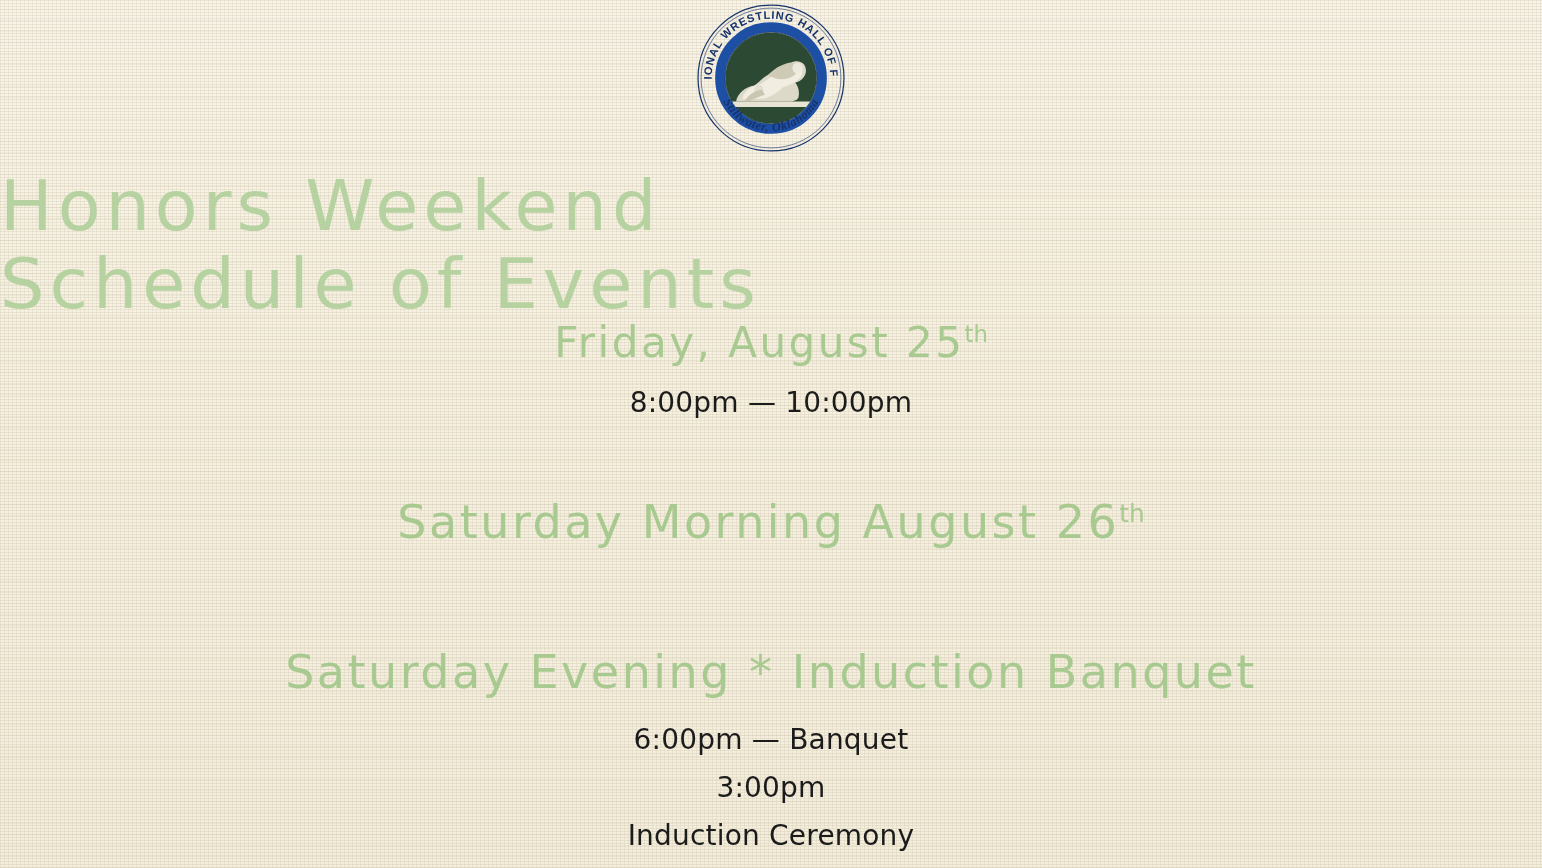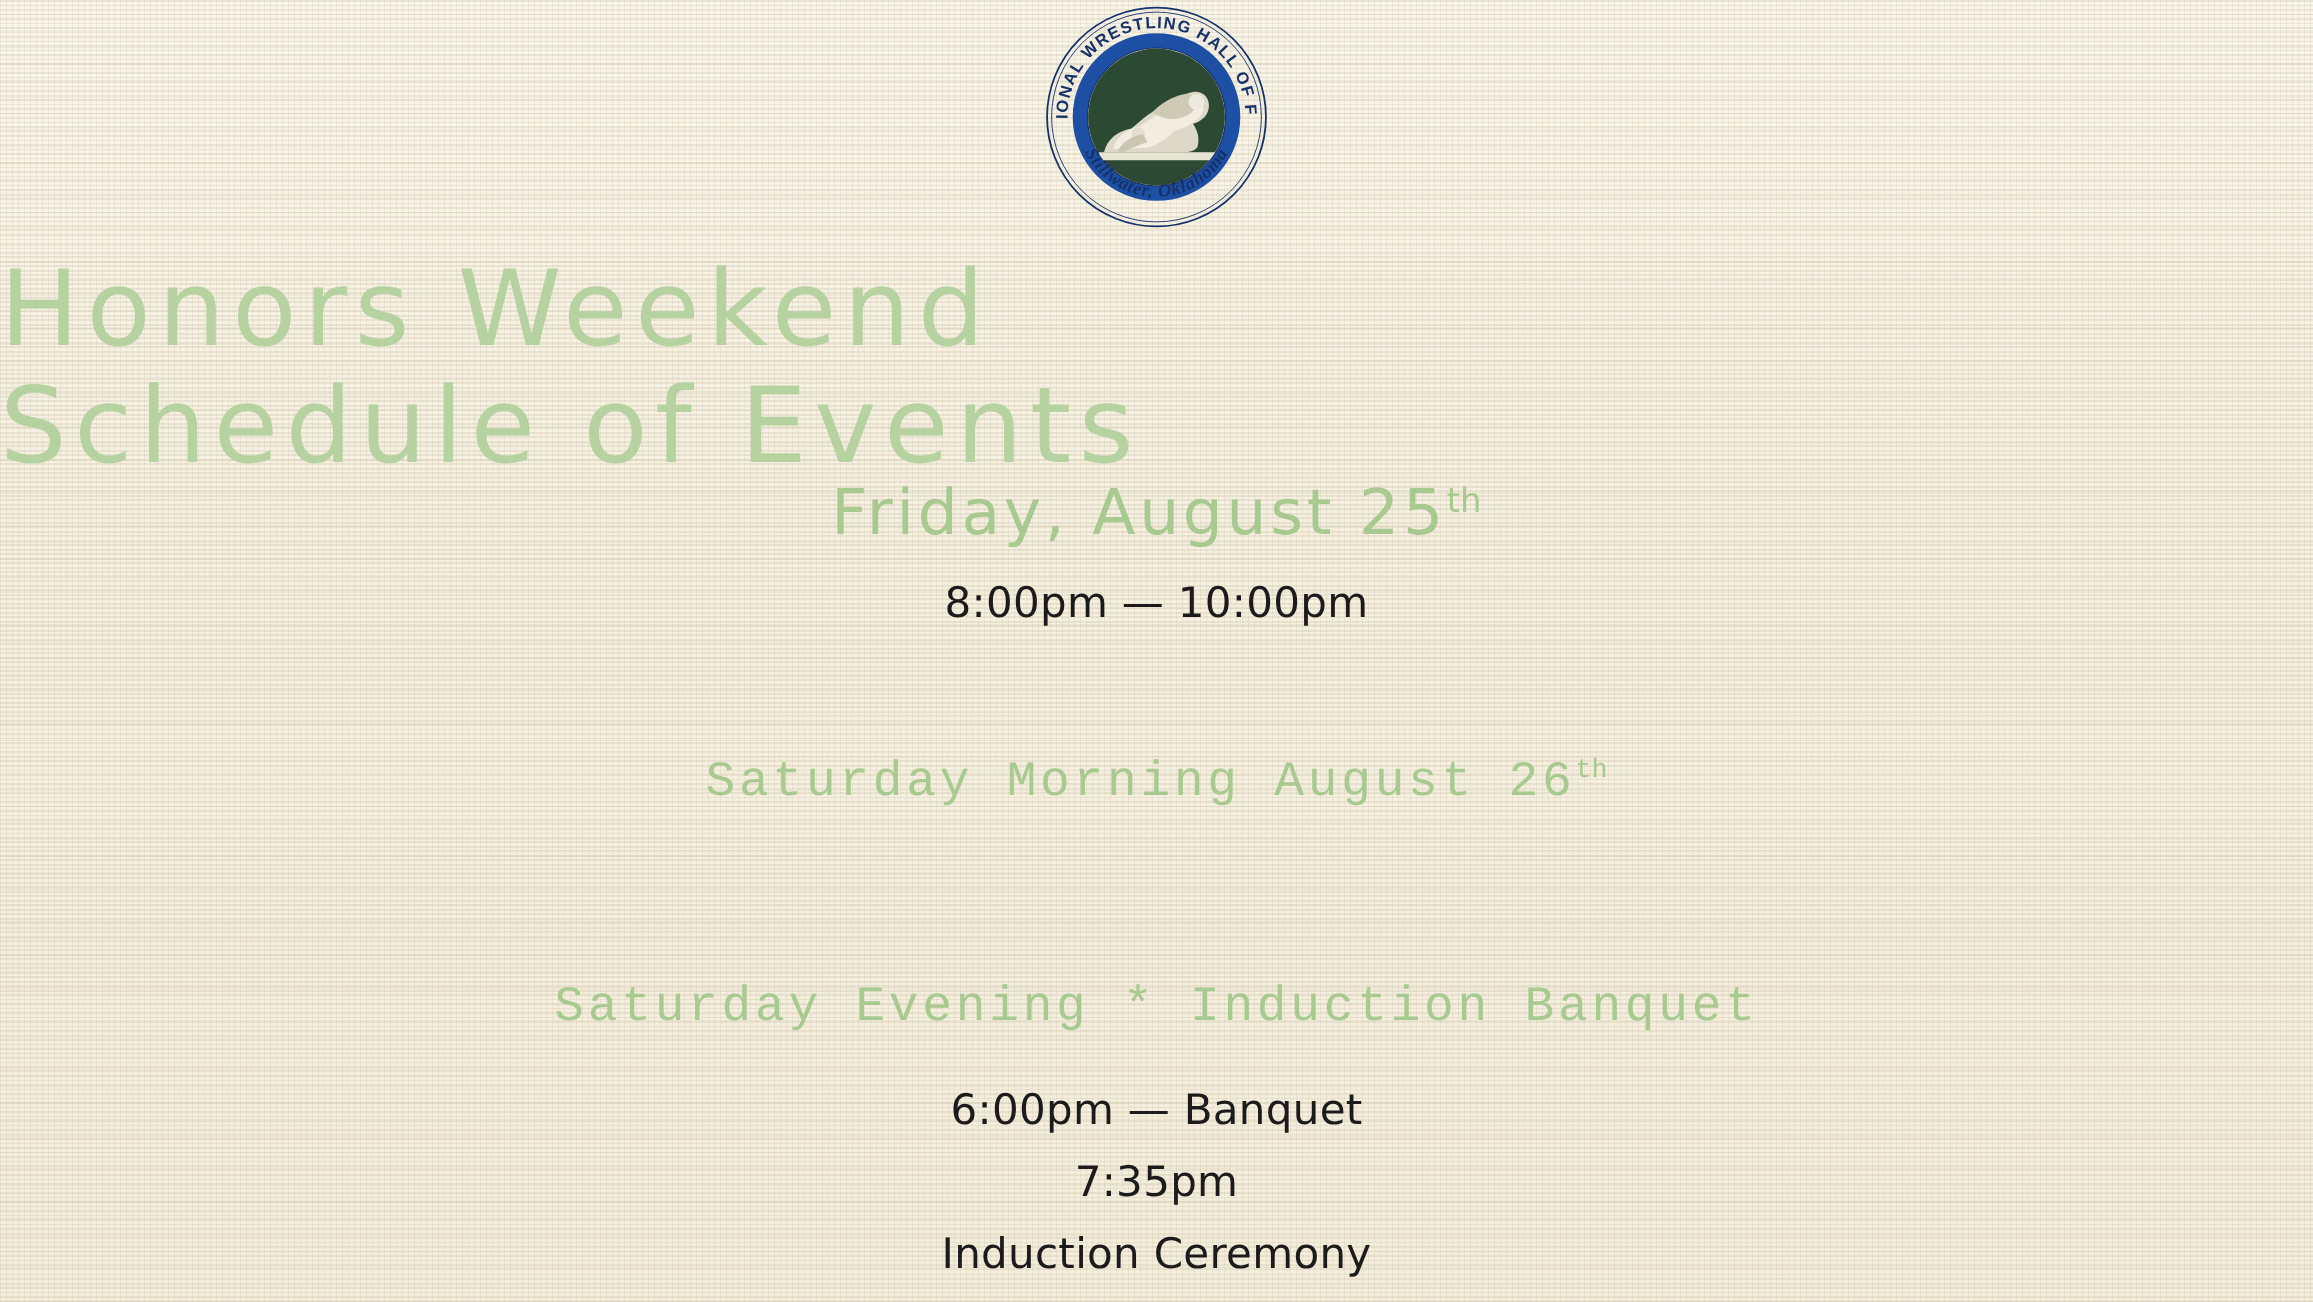--- a/index.html
+++ b/index.html
@@ -89,23 +89,22 @@
   .day-heading {
     color: #a8ca90;
     font-family: "DejaVu Sans", sans-serif;
     font-size: 42px;
     line-height: 52px;
     letter-spacing: 2.5px;
     font-weight: 400;
     white-space: nowrap;
   }
   .day-heading.bigger {
-    font-size: 33px;
+    font-size: 46px;
     line-height: 56px;
-    font-family: Liberation Mono, monospace;
   }
   .day-heading sup {
     font-size: 0.54em;
     vertical-align: super;
     letter-spacing: 0;
   }
 
   .detail-list {
     margin: 0;
     padding: 0;
@@ -192,18 +191,18 @@
       <span>Saturday Morning August 26</span><sup>th</sup>
     </div>
   </div>
 
   <div class="section section-saturday-evening">
     <div class="day-heading bigger">
       <span>Saturday Evening * Induction Banquet</span><sup></sup>
     </div>
     <ul class="detail-list loose">
       <li class="detail-line">6:00pm — Banquet</li>
-      <li class="detail-line">7:35pm</li>
+      <li class="detail-line">3:00pm</li>
       <li class="detail-line">Induction Ceremony</li>
     </ul>
   </div>
 
 </div>
 
 </body></html>

